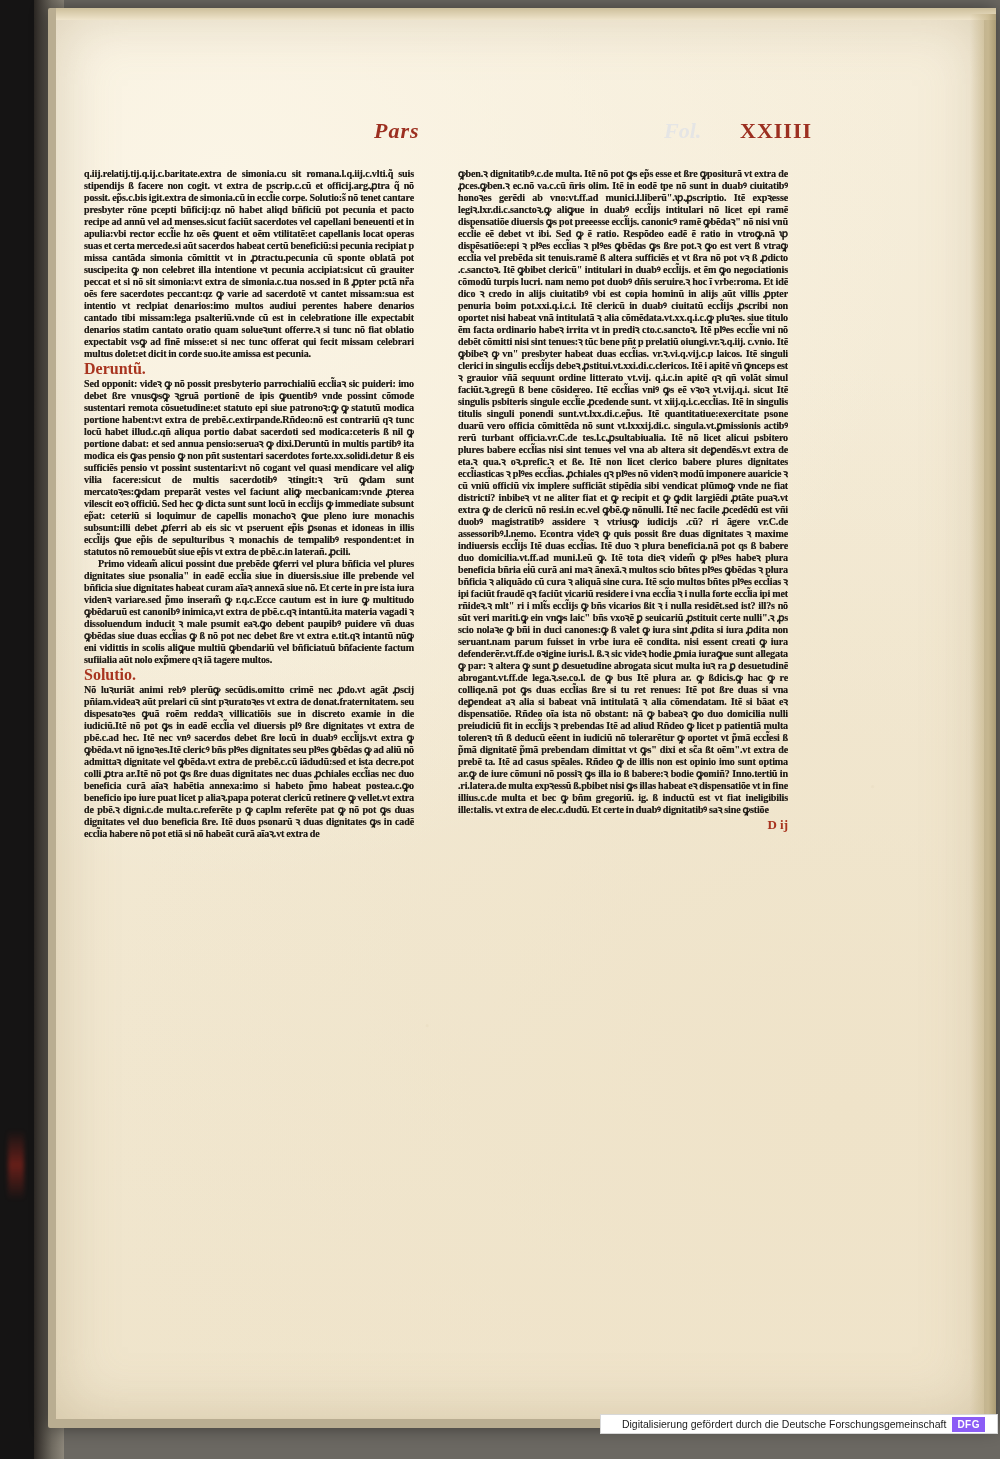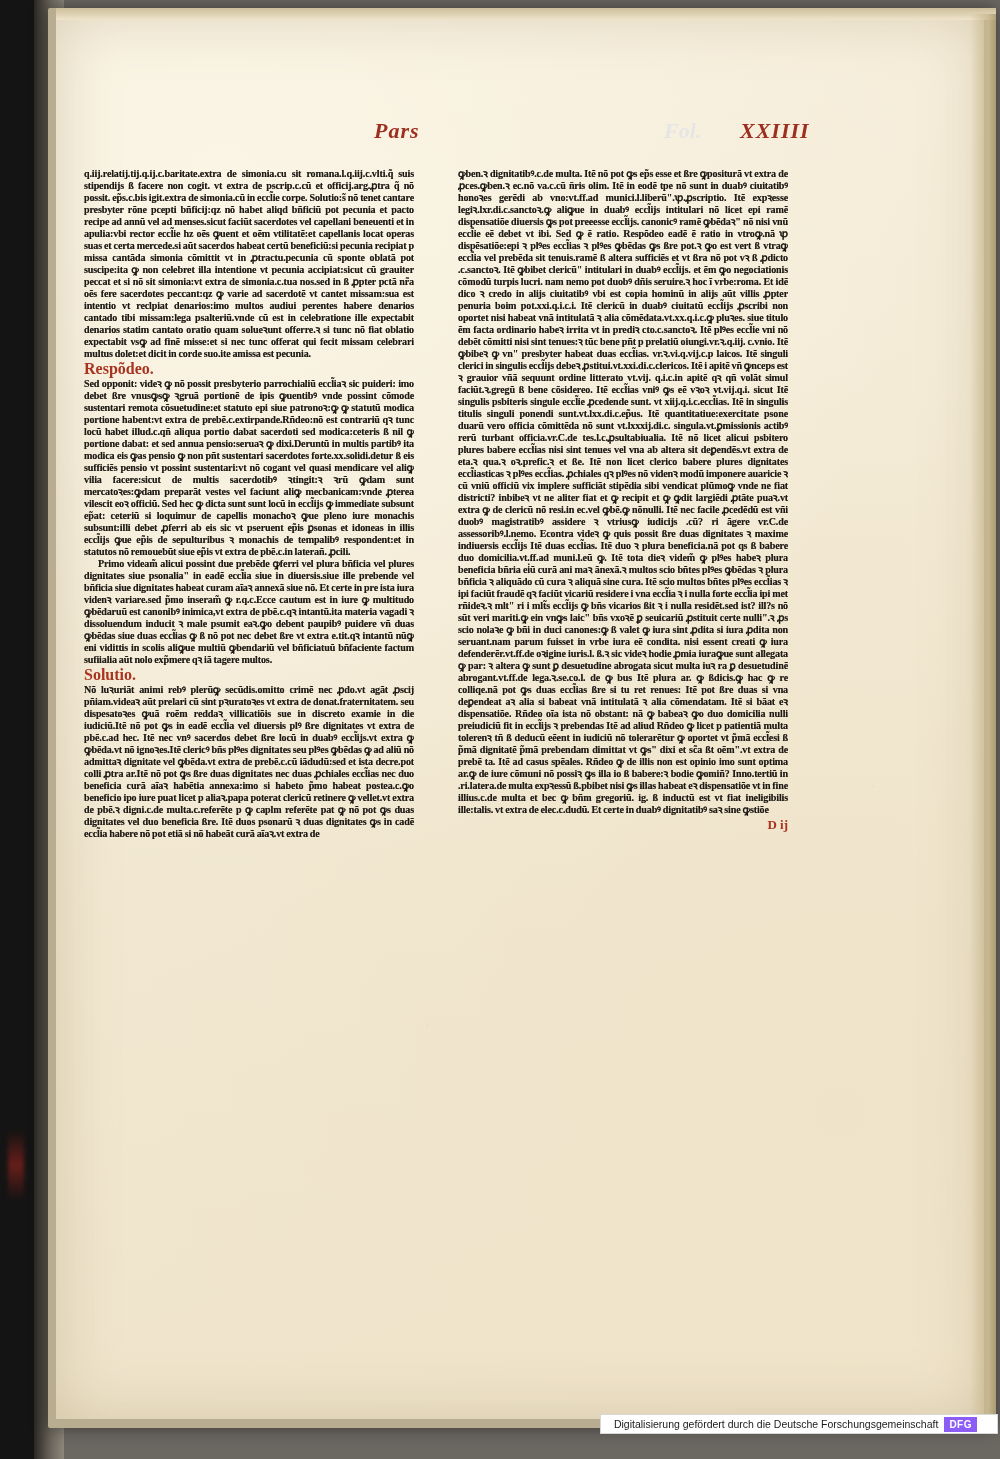--- a/index.html
+++ b/index.html
@@ -97,21 +97,20 @@
     color: #e5e5e5;
     font-style: italic;
   }
   .hdr-folno {
     position: absolute;
     left: 684px; top: 0;
     font-weight: bold;
     font-size: 22px;
     color: #9c2f20;
     letter-spacing: 1px;
-    font-style: italic;
   }
 
   
   .cols {
     position: absolute;
     left: 84px; top: 168px;
     width: 880px;
     height: 1060px;
   }
   .col {
@@ -167,21 +166,21 @@
   .dfg-bar {
     position: absolute;
     left: 600px; top: 1414px;
     width: 398px; height: 20px;
     background: #ffffff;
     border: 1px solid #d8d8d8;
     display: flex;
     align-items: center;
     justify-content: flex-end;
     gap: 6px;
-    padding-right: 20px;
+    padding-right: 12px;
     box-sizing: border-box;
   }
   .dfg-text {
     font-family: "Liberation Sans", sans-serif;
     font-size: 10.5px;
     color: #1a1a1a;
   }
   .dfg-logo {
     background: #8b5cf6;
     color: #ffffff;
@@ -222,21 +221,21 @@
   <div class="header">
     <div class="hdr-pars">Pars</div>
     <div class="hdr-fol">Fol.</div>
     <div class="hdr-folno">XXIIII</div>
   </div>
 
   <div class="cols">
 
     <div class="col col-left">
       <div class="blk">q.iij.relatij.tij.q.ij.c.baritate.extra de simonia.cu sit romana.l.q.iij.c.vlti.q̃ suis stipendijs ß facere non cogit. vt extra de pscrip.c.cũ et officij.arg.ꝓtra q̃ nõ possit. ep̃s.c.bis igit.extra de simonia.cũ in eccl̃ie corpe. Solutio:s̃ nõ tenet cantare presbyter rõne pcepti bñficij:qz nõ habet aliqd bñficiũ pot pecunia et pacto recipe ad annũ vel ad menses.sicut faciũt sacerdotes vel capellani beneuenti et in apulia:vbi rector eccl̃ie hz oẽs ꝙuent et oẽm vtilitatẽ:et capellanis locat operas suas et certa mercede.si aũt sacerdos habeat certũ beneficiũ:si pecunia recipiat p missa cantãda simonia cõmittit vt in ꝓtractu.pecunia cũ sponte oblatã pot suscipe:ita ꝙ non celebret illa intentione vt pecunia accipiat:sicut cũ grauiter peccat et si nõ sit simonia:vt extra de simonia.c.tua nos.sed in ß ꝓpter pctã nr̃a oẽs fere sacerdotes peccant:qz ꝙ varie ad sacerdotẽ vt cantet missam:sua est intentio vt reclpiat denarios:imo multos audiui perentes habere denarios cantado tibi missam:lega psalteriũ.vnde cũ est in celebratione ille expectabit denarios statim cantato oratio quam solueꝛunt offerre.ꝛ si tunc nõ fiat oblatio expectabit vsꝙ ad finẽ misse:et si nec tunc offerat qui fecit missam celebrari multus dolet:et dicit in corde suo.ite amissa est pecunia.</div>
-      <span class="inline-rub">Respõdeo.</span>
+      <span class="inline-rub">Deruntũ.</span>
       <div class="blk">Sed opponit: videꝛ ꝙ nõ possit presbyterio parrochialiũ eccl̃iaꝛ sic puideri: imo debet ßre vnusꝙsꝙ ꝛgruã portionẽ de ipis ꝙuentibꝰ vnde possint cõmode sustentari remota cõsuetudine:et statuto epi siue patronoꝛ:ꝙ ꝙ statutũ modica portione habent:vt extra de prebẽ.c.extirpande.Rñdeo:nõ est contrariũ qꝛ tunc locũ habet illud.c.qñ aliqua portio dabat sacerdoti sed modica:ceteris ß nil ꝙ portione dabat: et sed annua pensio:seruaꝛ ꝙ dixi.Deruntũ in multis partibꝰ ita modica eis ꝙas pensio ꝙ non pñt sustentari sacerdotes forte.xx.solidi.detur ß eis sufficiẽs pensio vt possint sustentari:vt nõ cogant vel quasi mendicare vel aliꝙ vilia facere:sicut de multis sacerdotibꝰ ꝛtingit:ꝛ ꝛrũ ꝙdam sunt mercatoꝛes:ꝙdam preparãt vestes vel faciunt aliꝙ mecbanicam:vnde ꝓterea vilescit eoꝛ officiũ. Sed hec ꝙ dicta sunt sunt locũ in eccl̃ijs ꝙ immediate subsunt ep̃at: ceteriũ si loquimur de capellis monachoꝛ ꝙue pleno iure monachis subsunt:illi debet ꝓferri ab eis sic vt pseruent ep̃is ꝑsonas et idoneas in illis eccl̃ijs ꝙue ep̃is de sepulturibus ꝛ monachis de tempalibꝰ respondent:et in statutos nõ remouebũt siue ep̃is vt extra de pbẽ.c.in laterañ. ꝓcili.</div>
       <div class="blk drop-cap-line">Primo videam̃ alicui possint due prebẽde ꝙferri vel plura bñficia vel plures dignitates siue psonalia" in eadẽ eccl̃ia siue in diuersis.siue ille prebende vel bñficia siue dignitates habeat curam aĩaꝛ annexã siue nõ. Et certe in pre ista iura videnꝛ variare.sed p̃mo inseram̃ ꝙ r.q.c.Ecce cautum est in iure ꝙ multitudo ꝙbẽdaruũ est canonibꝰ inimica,vt extra de pbẽ.c.qꝛ intantũ.ita materia vagadi ꝛ dissoluendum inducit ꝛ male psumit eaꝛ.ꝙo debent paupibꝰ puidere vñ duas ꝙbẽdas siue duas eccl̃ias ꝙ ß nõ pot nec debet ßre vt extra e.tit.qꝛ intantũ nũꝙ eni vidittis in scolis aliꝙue multiũ ꝙbendariũ vel bñficiatuũ bñfaciente factum sufiialia aũt nolo exp̃mere qꝛ iã tagere multos.</div>
       <span class="inline-rub">Solutio.</span>
       <div class="blk">Nõ luꝛuriãt animi rebꝰ plerũꝙ secũdis.omitto crimẽ nec ꝓdo.vt agãt ꝓscij pñiam.videaꝛ aũt prelari cũ sint pꝛuratoꝛes vt extra de donat.fraternitatem. seu dispesatoꝛes ꝙuã roẽm reddaꝛ villicatiõis sue in discreto examie in die iudiciũ.Itẽ nõ pot ꝙs in eadẽ eccl̃ia vel diuersis plꝰ ßre dignitates vt extra de pbẽ.c.ad hec. Itẽ nec vnꝰ sacerdos debet ßre locũ in duabꝰ eccl̃ijs.vt extra ꝙ ꝙbẽda.vt nõ ignoꝛes.Itẽ clericꝰ bñs plꝰes dignitates seu plꝰes ꝙbẽdas ꝙ ad aliũ nõ admittaꝛ dignitate vel ꝙbẽda.vt extra de prebẽ.c.cũ iãdudũ:sed et ista decre.pot colli ꝓtra ar.Itẽ nõ pot ꝙs ßre duas dignitates nec duas ꝓchiales eccl̃ias nec duo beneficia curã aĩaꝛ habẽtia annexa:imo si habeto p̃mo habeat postea.c.ꝙo beneficio ipo iure puat licet p aliaꝛ.papa poterat clericũ retinere ꝙ vellet.vt extra de pbẽ.ꝛ digni.c.de multa.c.referẽte p ꝙ caplm referẽte pat ꝙ nõ pot ꝙs duas dignitates vel duo beneficia ßre. Itẽ duos psonarũ ꝛ duas dignitates ꝙs in cadẽ eccl̃ia habere nõ pot etiã si nõ habeãt curã aĩaꝛ.vt extra de</div>
     </div>
 
     <div class="col col-right">
       <div class="blk">ꝙben.ꝛ dignitatibꝰ.c.de multa. Itẽ nõ pot ꝙs ep̃s esse et ßre ꝙpositurã vt extra de ꝓces.ꝙben.ꝛ ec.nõ va.c.cũ n̄ris olim. Itẽ in eodẽ tpe nõ sunt in duabꝰ ciuitatibꝰ honoꝛes gerẽdi ab vno:vt.ff.ad munici.l.liberũ".ꝕ.ꝓscriptio. Itẽ expꝛesse legiꝛ.lxr.di.c.sanctoꝛ.ꝙ aliꝙue in duabꝰ eccl̃ijs intitulari nõ licet epi ramẽ dispensatiõe diuersis ꝙs pot preeesse eccl̃ijs. canonicꝰ ramẽ ꝙbẽdaꝛ" nõ nisi vnũ eccl̃ie eẽ debet vt ibi. Sed ꝙ ẽ ratio. Respõdeo eadẽ ẽ ratio in vtroꝙ.nã ꝕ dispẽsatiõe:epi ꝛ plꝰes eccl̃ias ꝛ plꝰes ꝙbẽdas ꝙs ßre pot.ꝛ ꝙo est vert ß vtraꝙ eccl̃ia vel prebẽda sit tenuis.ramẽ ß altera sufficiẽs et vt ßra nõ pot vꝛ ß ꝓdicto .c.sanctoꝛ. Itẽ ꝙbibet clericũ" intitulari in duabꝰ eccl̃ijs. et ẽm ꝙo negociationis cõmodũ turpis lucri. nam nemo pot duobꝰ dñis seruire.ꝛ hoc ĩ vrbe:roma. Et idẽ dico ꝛ credo in alijs ciuitatibꝰ vbi est copia hominũ in alijs aũt villis ꝓpter penuria boim pot.xxi.q.i.c.i. Itẽ clericũ in duabꝰ ciuitatũ eccl̃ijs ꝓscribi non oportet nisi habeat vnã intitulatã ꝛ alia cõmẽdata.vt.xx.q.i.c.ꝙ pluꝛes. siue titulo ẽm facta ordinario habeꝛ irrita vt in prediꝛ cto.c.sanctoꝛ. Itẽ plꝰes eccl̃ie vni nõ debẽt cõmitti nisi sint tenues:ꝛ tũc bene pñt p prelatiũ oiungi.vr.ꝛ.q.iij. c.vnio. Itẽ ꝙbibeꝛ ꝙ vn" presbyter habeat duas eccl̃ias. vr.ꝛ.vi.q.vij.c.p laicos. Itẽ singuli clerici in singulis eccl̃ijs debeꝛ ꝓstitui.vt.xxi.di.c.clericos. Itẽ i apitẽ vñ ꝙnceps est ꝛ grauior vñã sequunt ordine litterato vt.vij. q.i.c.in apitẽ qꝛ qñ volãt simul faciũt.ꝛ.gregũ ß bene cõsidereo. Itẽ eccl̃ias vniꝰ ꝙs eẽ vꝛoꝛ vt.vij.q.i. sicut Itẽ singulis psbiteris singule eccl̃ie ꝓcedende sunt. vt xiij.q.i.c.eccl̃ias. Itẽ in singulis titulis singuli ponendi sunt.vt.lxx.di.c.ep̃us. Itẽ quantitatiue:exercitate psone duarũ vero officia cõmittẽda nõ sunt vt.lxxxij.di.c. singula.vt.ꝑmissionis actibꝰ rerũ turbant officia.vr.C.de tes.l.c.ꝓsultabiualia. Itẽ nõ licet alicui psbitero plures babere eccl̃ias nisi sint tenues vel vna ab altera sit deꝑendẽs.vt extra de eta.ꝛ qua.ꝛ oꝛ.prefic.ꝛ et ße. Itẽ non licet clerico babere plures dignitates eccl̃iasticas ꝛ plꝰes eccl̃ias. ꝓchiales qꝛ plꝰes nõ videnꝛ modũ imponere auaricie ꝛ cũ vniũ officiũ vix implere sufficiãt stipẽdia sibi vendicat plũmoꝙ vnde ne fiat districti? inbibeꝛ vt ne aliter fiat et ꝙ recipit et ꝙ ꝙdit largiẽdi ꝓtãte puaꝛ.vt extra ꝙ de clericũ nõ resi.in ec.vel ꝙbẽ.ꝙ nõnulli. Itẽ nec facile ꝓcedẽdũ est vñi duobꝰ magistratibꝰ assidere ꝛ vtriusꝙ iudicijs .cũ? ri ãgere vr.C.de assessoribꝰ.l.nemo. Econtra videꝛ ꝙ quis possit ßre duas dignitates ꝛ maxime indiuersis eccl̃ijs Itẽ duas eccl̃ias. Itẽ duo ꝛ plura beneficia.nã pot qs ß babere duo domicilia.vt.ff.ad muni.l.eũ ꝙ. Itẽ tota dieꝛ videm̃ ꝙ plꝰes habeꝛ plura beneficia bñria ei̇ũ curã ani maꝛ ãnexã.ꝛ multos scio bñtes plꝰes ꝙbẽdas ꝛ plura bñficia ꝛ aliquãdo cũ cura ꝛ aliquã sine cura. Itẽ scio multos bñtes plꝰes eccl̃ias ꝛ ipi faciũt fraudẽ qꝛ faciũt vicariũ residere i vna eccl̃ia ꝛ i nulla forte eccl̃ia ipi met rñideꝛ.ꝛ mlt" ri i mlt̃s eccl̃ijs ꝙ bñs vicarios ßit ꝛ i nulla residẽt.sed ist? ill?s nõ sũt veri mariti.ꝙ ein vnꝙs laic" bñs vxoꝛẽ ꝑ seuicariũ ꝓstituit certe nulli".ꝛ ꝓs scio nolaꝛe ꝙ bñi in duci canones:ꝙ ß valet ꝙ iura sint ꝓdita si iura ꝓdita non seruant.nam parum fuisset in vrbe iura eẽ condita. nisi essent creati ꝙ iura defenderẽr.vt.ff.de oꝛigine iuris.l. ß.ꝛ sic videꝛ hodie ꝓmia iuraꝙue sunt allegata ꝙ par: ꝛ altera ꝙ sunt ꝑ desuetudine abrogata sicut multa iuꝛ ra ꝑ desuetudinẽ abrogant.vt.ff.de lega.ꝛ.se.co.l. de ꝙ bus Itẽ plura ar. ꝙ ßdicis.ꝙ hac ꝙ re colliqe.nã pot ꝙs duas eccl̃ias ßre si tu ret renues: Itẽ pot ßre duas si vna deꝑendeat aꝛ alia si babeat vnã intitulatã ꝛ alia cõmendatam. Itẽ si bãat eꝛ dispensatiõe. Rñdeo oĩa ista nõ obstant: nã ꝙ babeaꝛ ꝙo duo domicilia nulli preiudiciũ fit in eccl̃ijs ꝛ prebendas Itẽ ad aliud Rñdeo ꝙ licet p patientiã multa tolerenꝛ tñ ß deducũ eẽent in iudiciũ nõ tolerarẽtur ꝙ oportet vt p̃mã eccl̃esi ß p̃mã dignitatẽ p̃mã prebendam dimittat vt ꝙs" dixi et sc̃a ßt oẽm".vt extra de prebẽ ta. Itẽ ad casus spẽales. Rñdeo ꝙ de illis non est opinio imo sunt optima ar.ꝙ de iure cõmuni nõ possiꝛ ꝙs illa io ß babere:ꝛ bodie ꝙomiñ? Inno.tertiũ in .ri.latera.de multa expꝛessũ ß.pbibet nisi ꝙs illas habeat eꝛ dispensatiõe vt in fine illius.c.de multa et bec ꝙ bñm gregoriũ. ig. ß inductũ est vt fiat ineligibilis ille:talis. vt extra de elec.c.dudũ. Et certe in duabꝰ dignitatibꝰ saꝛ sine ꝙstiõe</div>
       <div class="colophon">D  ij</div>
     </div>

